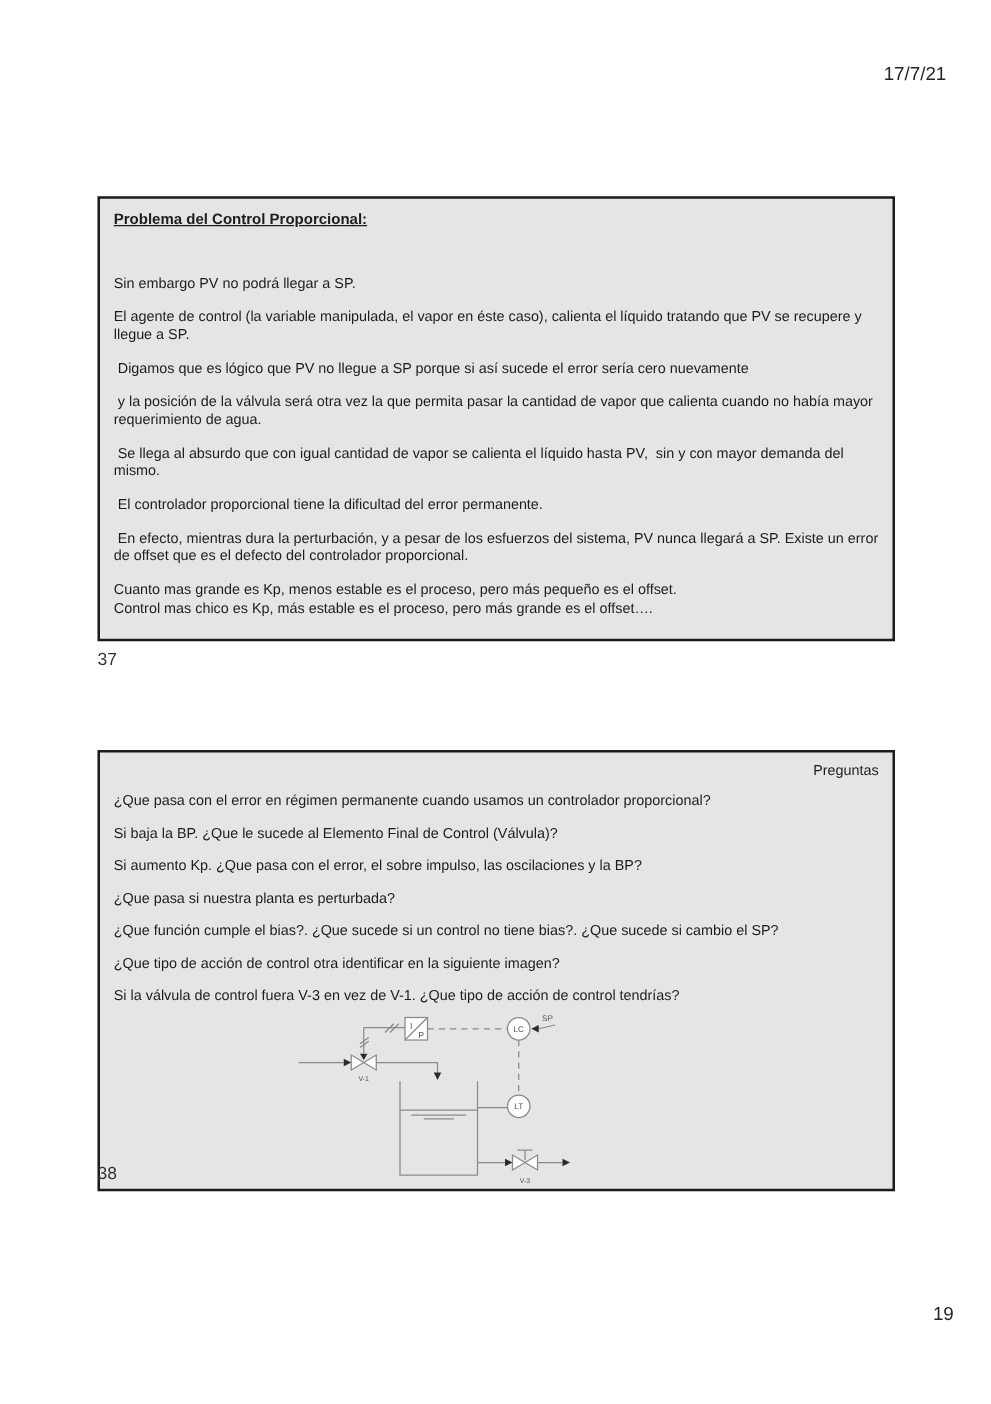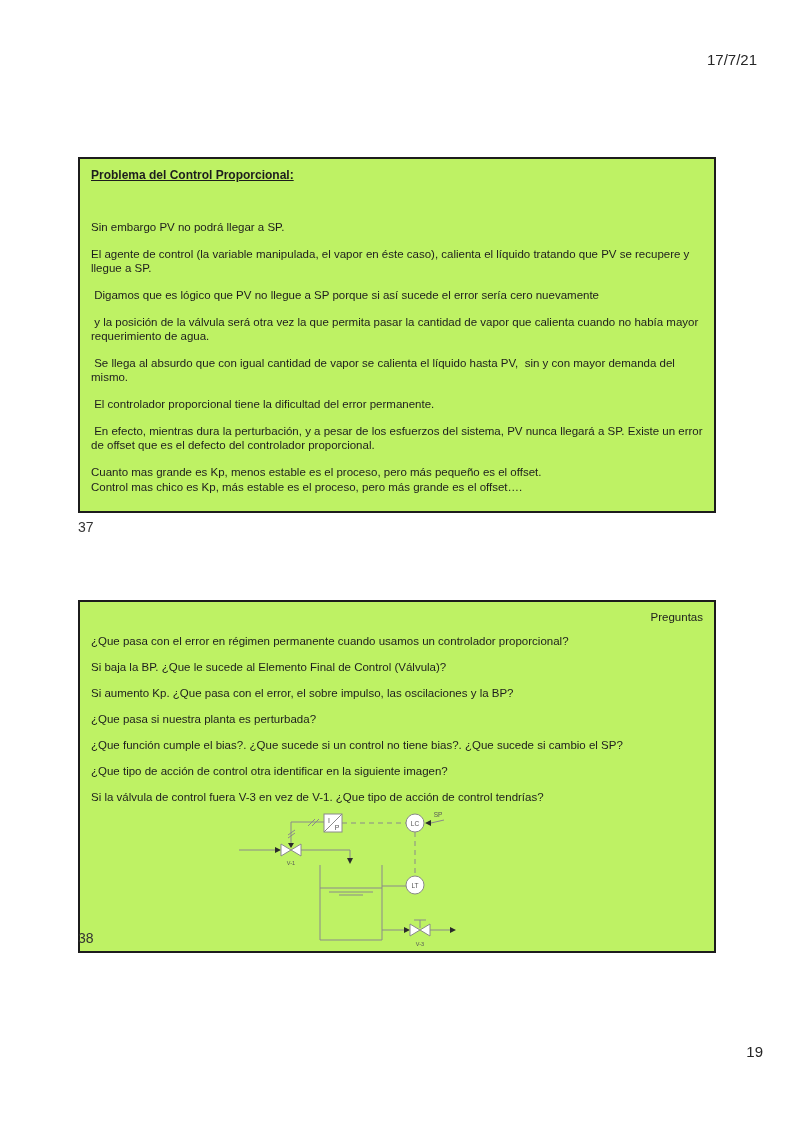--- a/index.html
+++ b/index.html
@@ -12,21 +12,21 @@
   .date {
     position:absolute; top:51px; right:36px;
     font-size:15px; color:#262626;
   }
   .corner-page-num {
     position:absolute; bottom:63px; right:30px;
     font-size:15px; color:#262626;
   }
   .slide {
     position:absolute; left:78px; width:612px;
-    border:2px solid #1c1c1c; background:#bef264;
+    border:2px solid #1c1c1c; background:#e5e5e5;
     padding:6px 11px;
   }
   #slide37 { top:157px; height:340px; }
   #slide38 { top:600px; height:337px; }
   .slide-num {
     position:absolute; left:78px;
     font-size:14px; color:#333;
   }
   #num37 { top:519px;text-align:right; }
   #num38 { top:930px; }

